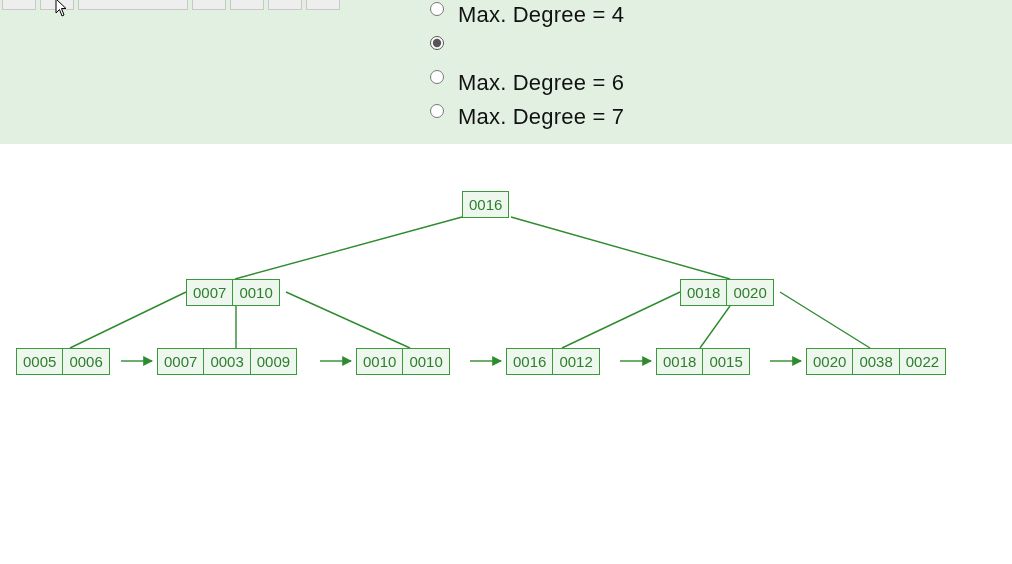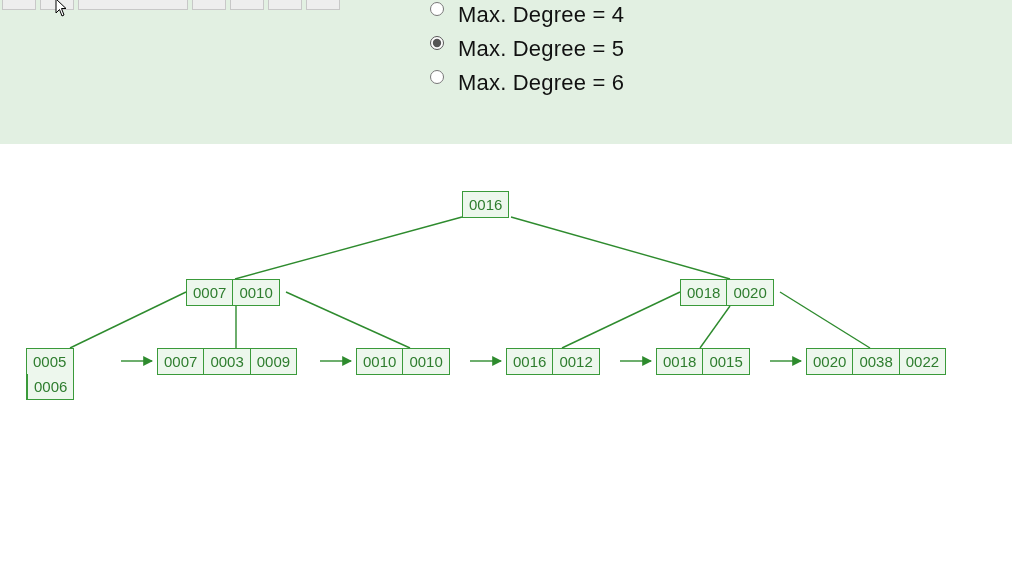--- a/index.html
+++ b/index.html
@@ -35,25 +35,28 @@
   <svg class="cursor" width="20" height="20">
     <path d="M2 1 L2 15 L5.5 11.5 L8 18 L10 17 L7.5 10.5 L12 10.5 Z" fill="#fff" stroke="#000" stroke-width="1"></path>
   </svg>
   <div class="options">
     <div class="opt-row">
       <input type="radio" name="deg" style="">
       <label>Max. Degree = 4</label>
     </div>
     <div class="opt-row">
       <input type="radio" name="deg" checked="" style="">
-      <label>Max. Degree = 5</label>
     </div>
     <div class="opt-row">
       <input type="radio" name="deg" style="">
       <label>Max. Degree = 6</label>
+    </div>
+    <div class="opt-row">
+      <input type="radio" name="deg" style="">
+      <label>Max. Degree = 7</label>
     </div>
   </div>
 </div>
 
 <div class="canvas">
   <svg class="wires">
     <defs>
       <marker id="ah" viewBox="0 0 10 10" refX="9" refY="5" markerWidth="7" markerHeight="7" orient="auto">
         <path d="M0 0 L10 5 L0 10 Z" fill="#2e8b2e"></path>
       </marker>
@@ -83,21 +86,21 @@
 
   <div class="node" style="left:186px; top:107px;">
     <span class="key">0007</span>
     <span class="key">0010</span>
   </div>
   <div class="node" style="left:680px; top:107px;">
     <span class="key">0018</span>
     <span class="key">0020</span>
   </div>
 
-  <div class="node" style="left:26px; top:176px;flex-direction:column;">
+  <div class="node" style="left:16px; top:176px;">
     <span class="key">0005</span>
     <span class="key">0006</span>
   </div>
   <div class="node" style="left:157px; top:176px;">
     <span class="key">0007</span>
     <span class="key">0003</span>
     <span class="key">0009</span>
   </div>
   <div class="node" style="left:356px; top:176px;">
     <span class="key">0010</span>

